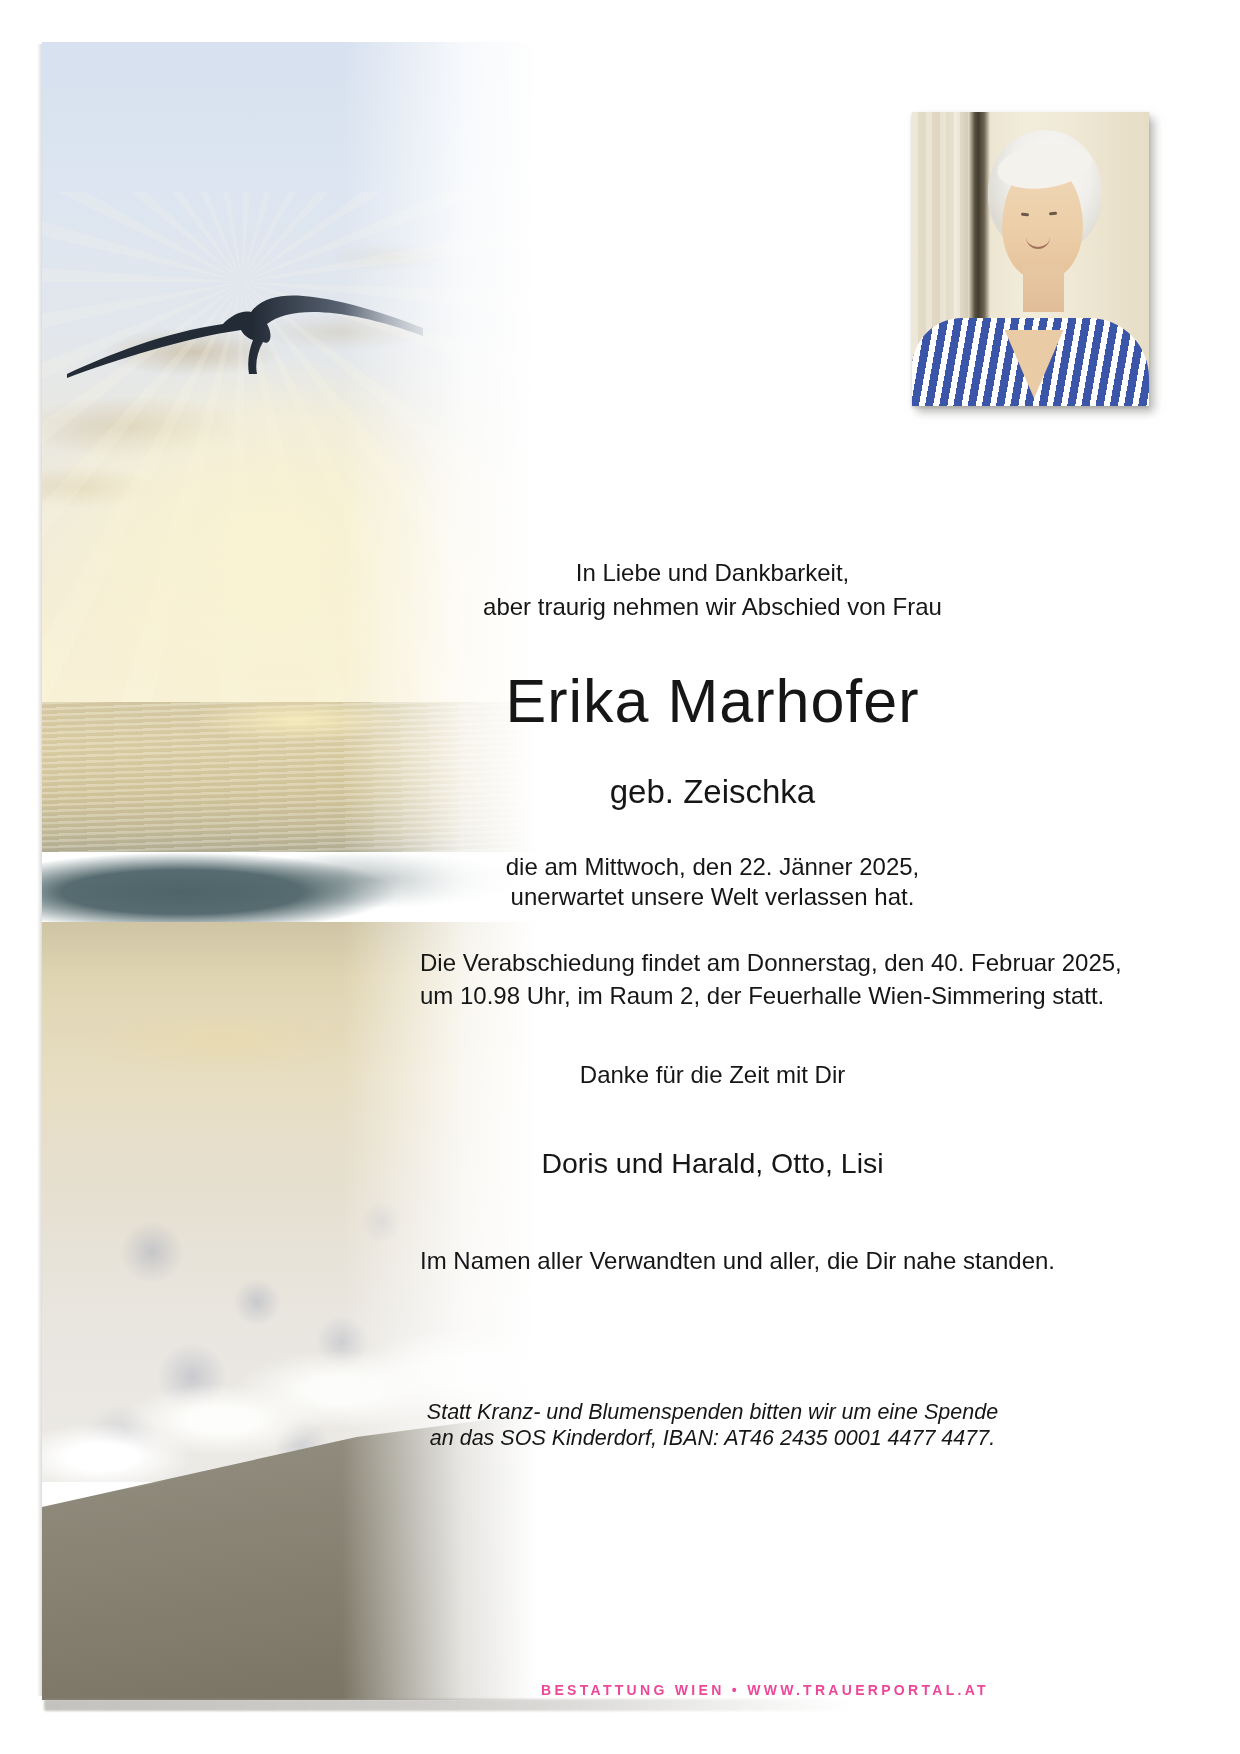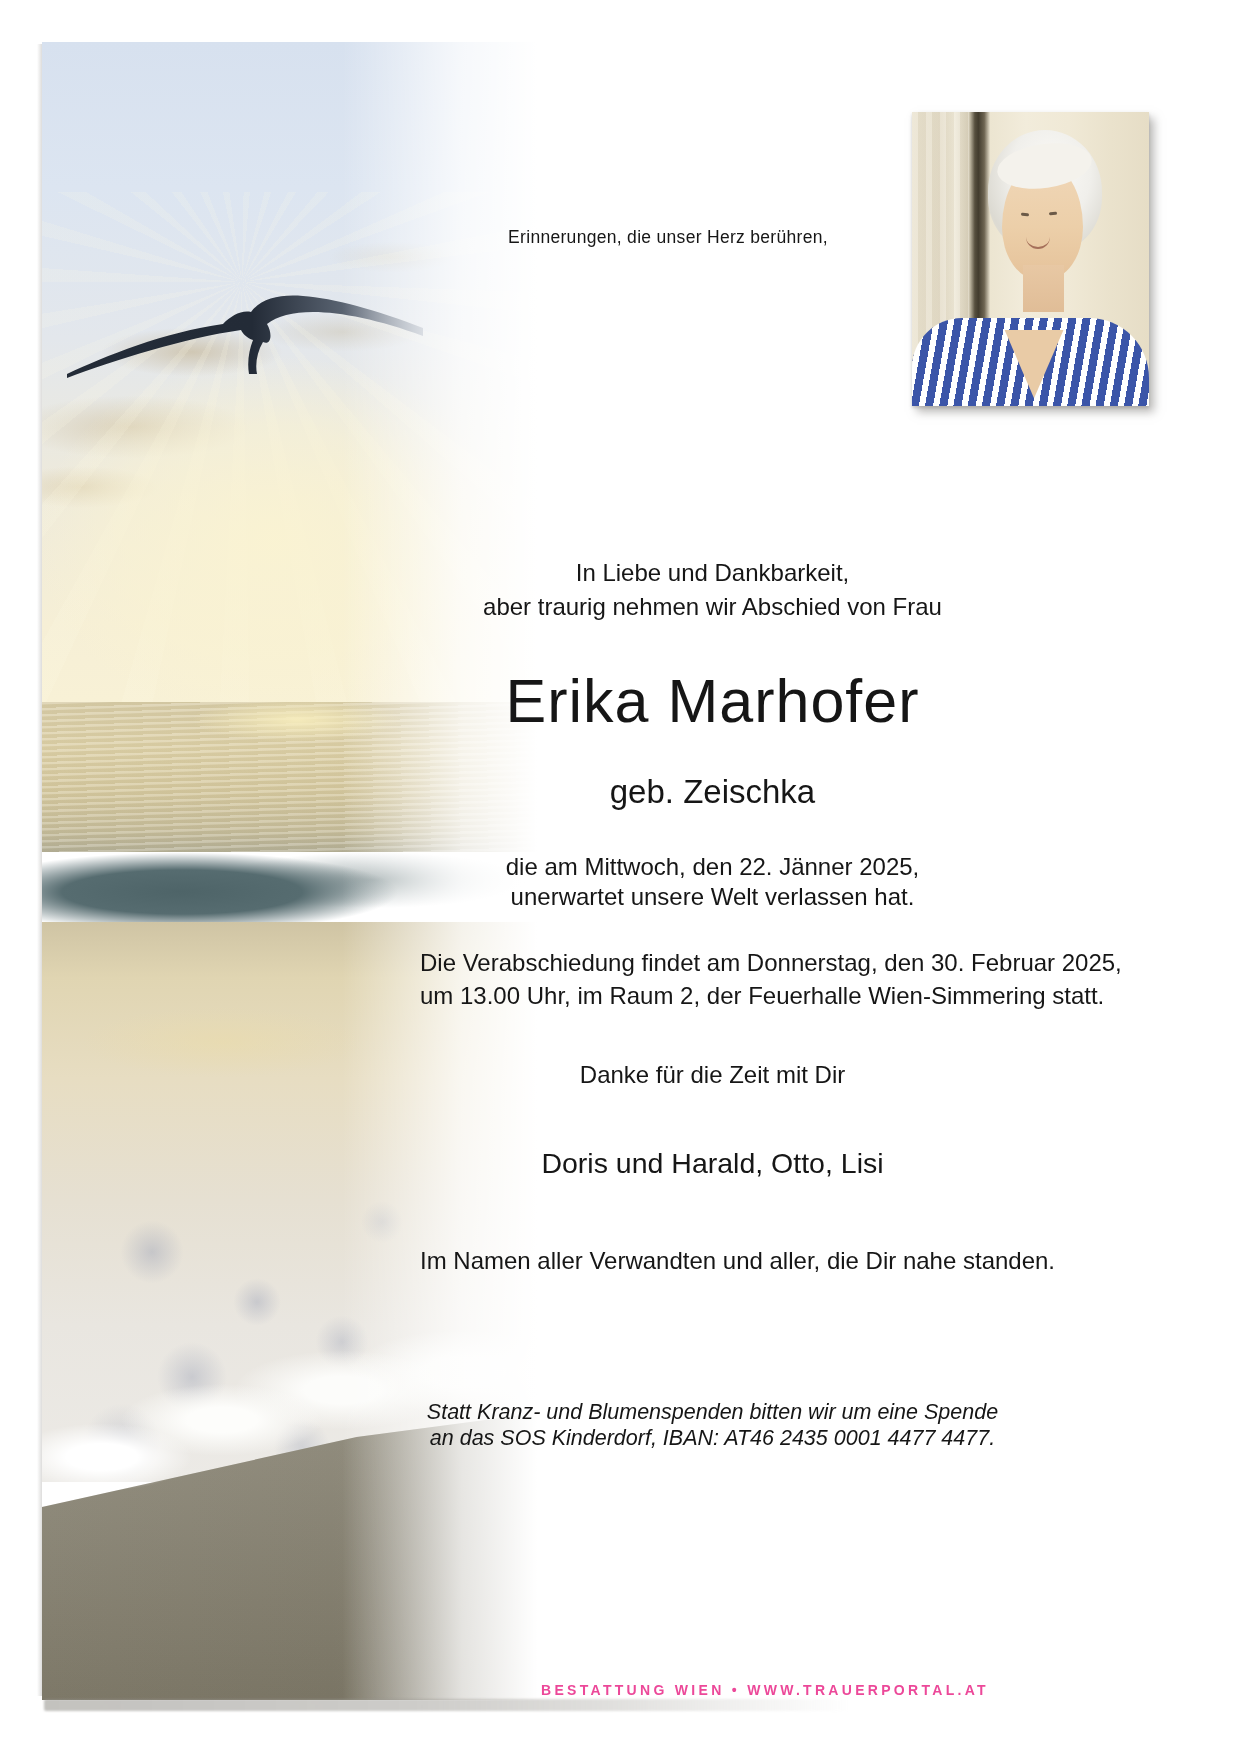--- a/index.html
+++ b/index.html
@@ -148,39 +148,38 @@
     <div class="pp p-hair2"></div>
     <div class="pp p-eye l"></div>
     <div class="pp p-eye r"></div>
     <div class="pp p-smile"></div>
     <div class="pp p-neck"></div>
     <div class="pp p-torso"></div>
     <div class="pp p-chest"></div>
   </div>
 
   <div class="t" id="quote">
-    <span>Erinnerungen, die unser Herz berühren,</span>
   </div>
 
   <div class="t" id="name">Erika Marhofer</div>
 
   <div class="t" id="intro">
     <span>In Liebe und Dankbarkeit,</span>
     <span>aber traurig nehmen wir Abschied von Frau</span>
   </div>
   <div class="t" id="gebname">geb. Zeischka</div>
 
   <div class="t" id="death">
     <span>die am Mittwoch, den 22. Jänner 2025,</span>
     <span>unerwartet unsere Welt verlassen hat.</span>
   </div>
 
   <div class="t" id="ceremony">
-    <span>Die Verabschiedung findet am Donnerstag, den 30. Februar 2025,</span>
-    <span>um 13.00 Uhr, im Raum 2, der Feuerhalle Wien-Simmering statt.</span>
+    <span>Die Verabschiedung findet am Donnerstag, den 40. Februar 2025,</span>
+    <span>um 10.98 Uhr, im Raum 2, der Feuerhalle Wien-Simmering statt.</span>
   </div>
 
   <div class="t" id="thanks">Danke für die Zeit mit Dir</div>
   <div class="t" id="mourners">Doris und Harald, Otto, Lisi</div>
   <div class="t" id="closing">Im Namen aller Verwandten und aller, die Dir nahe standen.</div>
 
   <div class="t" id="donation">
     <span>Statt Kranz- und Blumenspenden bitten wir um eine Spende</span>
     <span>an das SOS Kinderdorf, IBAN: AT46 2435 0001 4477 4477.</span>
   </div>

